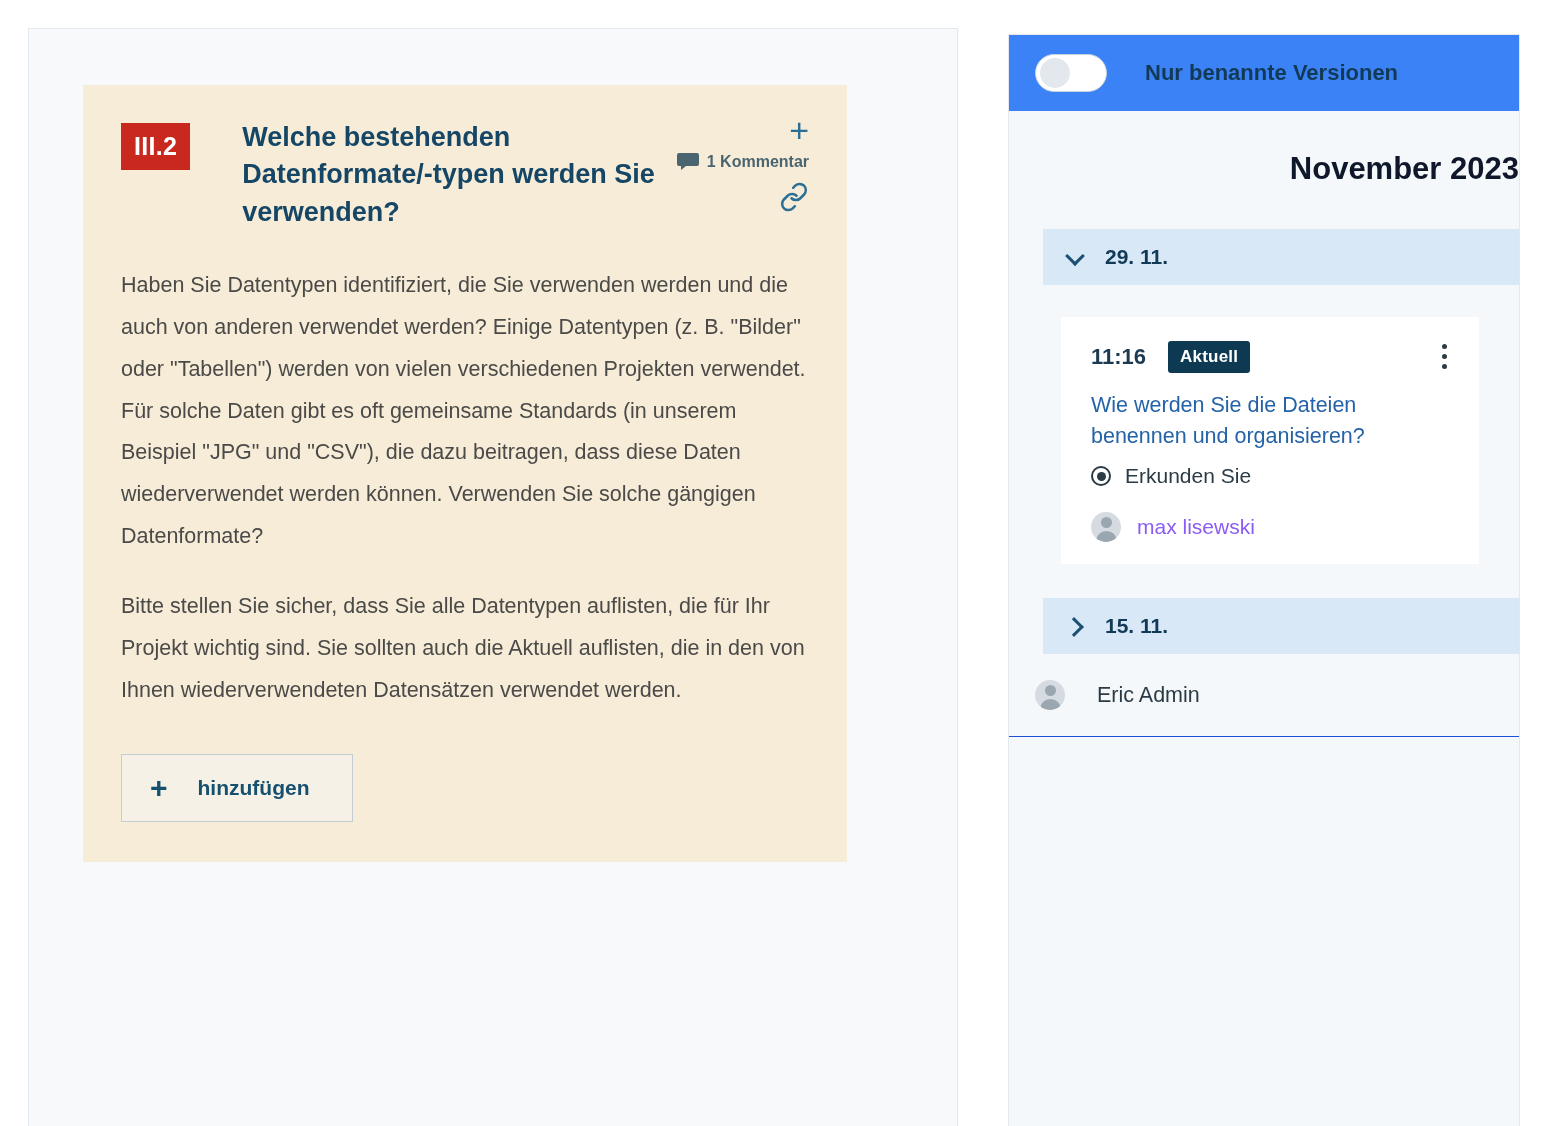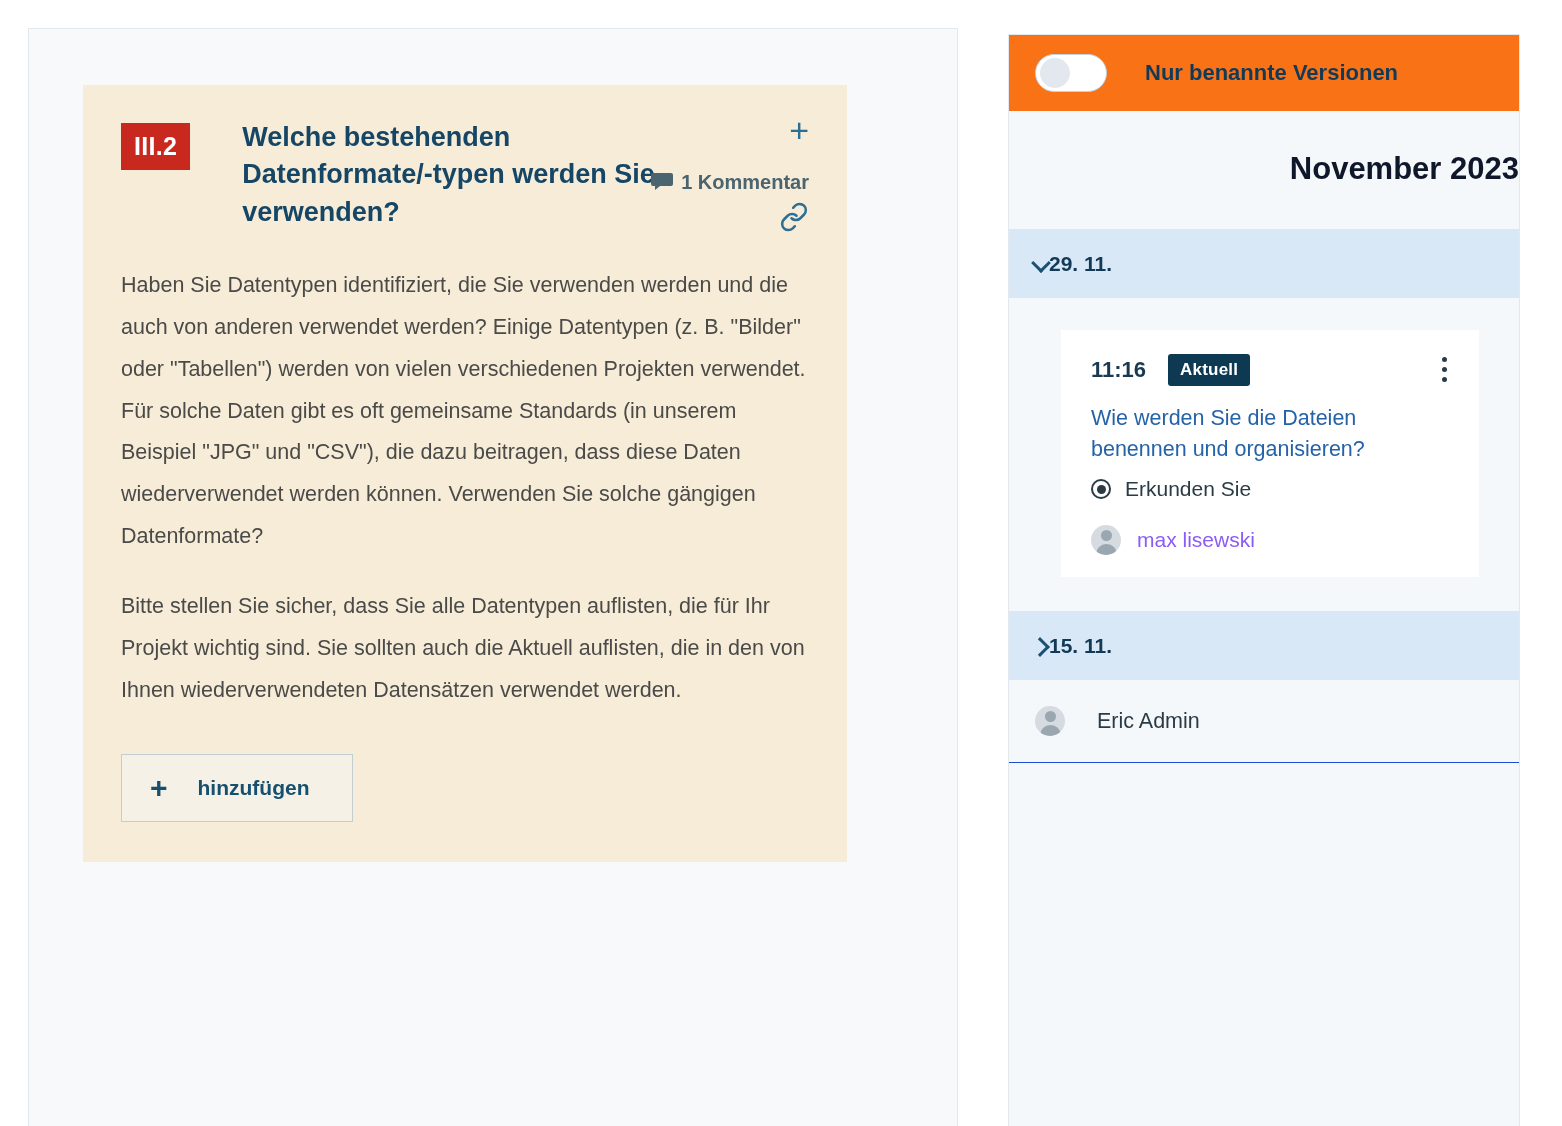--- a/index.html
+++ b/index.html
@@ -71,23 +71,23 @@
     color: #2c6f95;
     font-size: 34px;
     line-height: 1;
     font-weight: 300;
     cursor: pointer;
   }
   .comment-row {
     display: flex;
     align-items: center;
     justify-content: flex-end;
-    margin-top: 23px;
+    margin-top: 3px;
     color: #4a6470;
-    font-size: 20px;
+    font-size: 16px;
     font-weight: bold;
     gap: 1px;
   }
   .comment-row svg { display: block; }
   .link-row {
     display: flex;
     justify-content: flex-end;
     margin-top: 8px;
   }
   .q-body {
@@ -126,21 +126,21 @@
     top: 34px;
     width: 512px;
     height: 1092px;
     background: #f4f8fb;
     border: 1px solid #e3e8ee;
     border-bottom: none;
   }
   .toggle-bar {
     display: flex;
     align-items: center;
-    background: #f97316;
+    background: #3b82f6;
     height: 76px;
     padding: 8px 26px;
     gap: 38px;
   }
   .switch {
     width: 72px;
     height: 38px;
     border-radius: 19px;
     background: #ffffff;
     border: 1px solid #c4d2de;
@@ -165,27 +165,29 @@
   .month-title {
     color: #0f172a;
     font-size: 31px;
     font-weight: bold;
     padding: 40px 0 42px 48px;
     text-align: right;
   }
   .date-row {
     display: flex;
     align-items: center;
+    gap: 22px;
     background: #d9e8f7;
-    height: 69px;
+    height: 56px;
     padding-left: 24px;
     color: #123a57;
     font-size: 21px;
     font-weight: bold;
     cursor: pointer;
+    margin-left: 34px;
   }
   .chev {
     width: 16px;
     height: 16px;
     position: relative;
     flex: none;
   }
   .chev::before {
     content: "";
     position: absolute;

